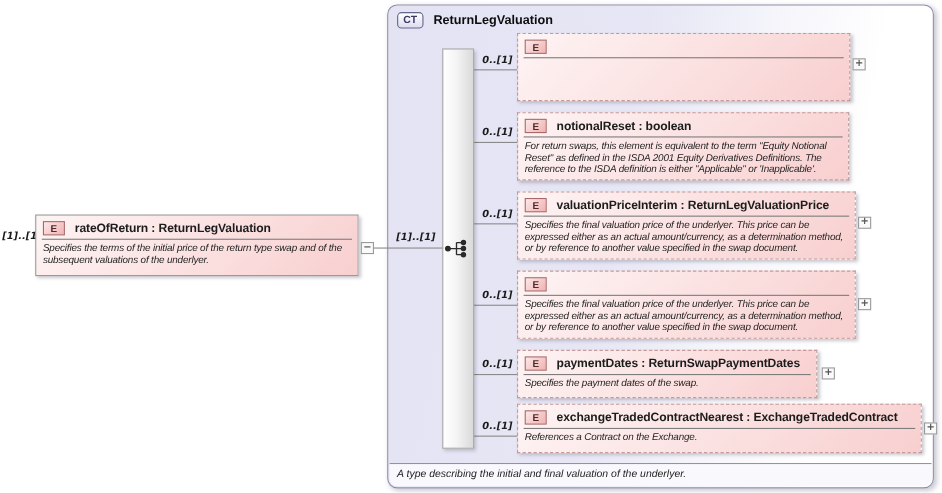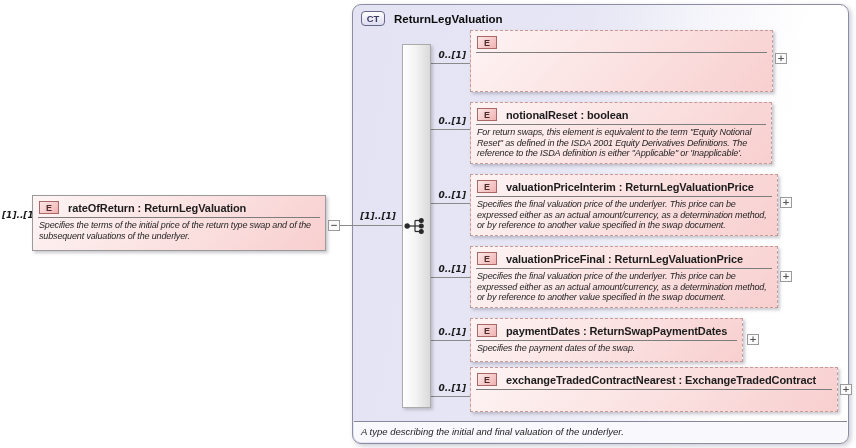--- a/index.html
+++ b/index.html
@@ -167,23 +167,20 @@
       </span>
     </div>
     <div class="el-sep"></div>
     <div class="el-desc">Specifies the final valuation price of the underlyer. This price can be expressed either as an actual amount/currency, as a determination method, or by reference to another value specified in the swap document.</div>
   </div>
   <div class="toggle-btn" style="left:780px; top:197px;">+</div>
 
   <div class="element-box" style="left:470px; top:246px; width:308px; height:62px;">
     <div class="el-head">
       <span class="e-badge">E</span>
-      <span class="el-title">
-        <span>valuationPriceFinal</span><span> : </span><span>ReturnLegValuationPrice</span>
-      </span>
     </div>
     <div class="el-sep"></div>
     <div class="el-desc">Specifies the final valuation price of the underlyer. This price can be expressed either as an actual amount/currency, as a determination method, or by reference to another value specified in the swap document.</div>
   </div>
   <div class="toggle-btn" style="left:780px; top:271px;">+</div>
 
   <div class="element-box" style="left:470px; top:318px; width:273px; height:44px;">
     <div class="el-head">
       <span class="e-badge">E</span>
       <span class="el-title">
@@ -196,16 +193,17 @@
   <div class="toggle-btn" style="left:747px; top:334px;">+</div>
 
   <div class="element-box" style="left:470px; top:367px; width:368px; height:45px;">
     <div class="el-head">
       <span class="e-badge">E</span>
       <span class="el-title">
         <span>exchangeTradedContractNearest</span><span> : </span><span>ExchangeTradedContract</span>
       </span>
     </div>
     <div class="el-sep"></div>
+    <div class="el-desc">References a Contract on the Exchange.</div>
   </div>
   <div class="toggle-btn" style="left:840px; top:384px;">+</div>
 
 </div>
 
 </body></html>

